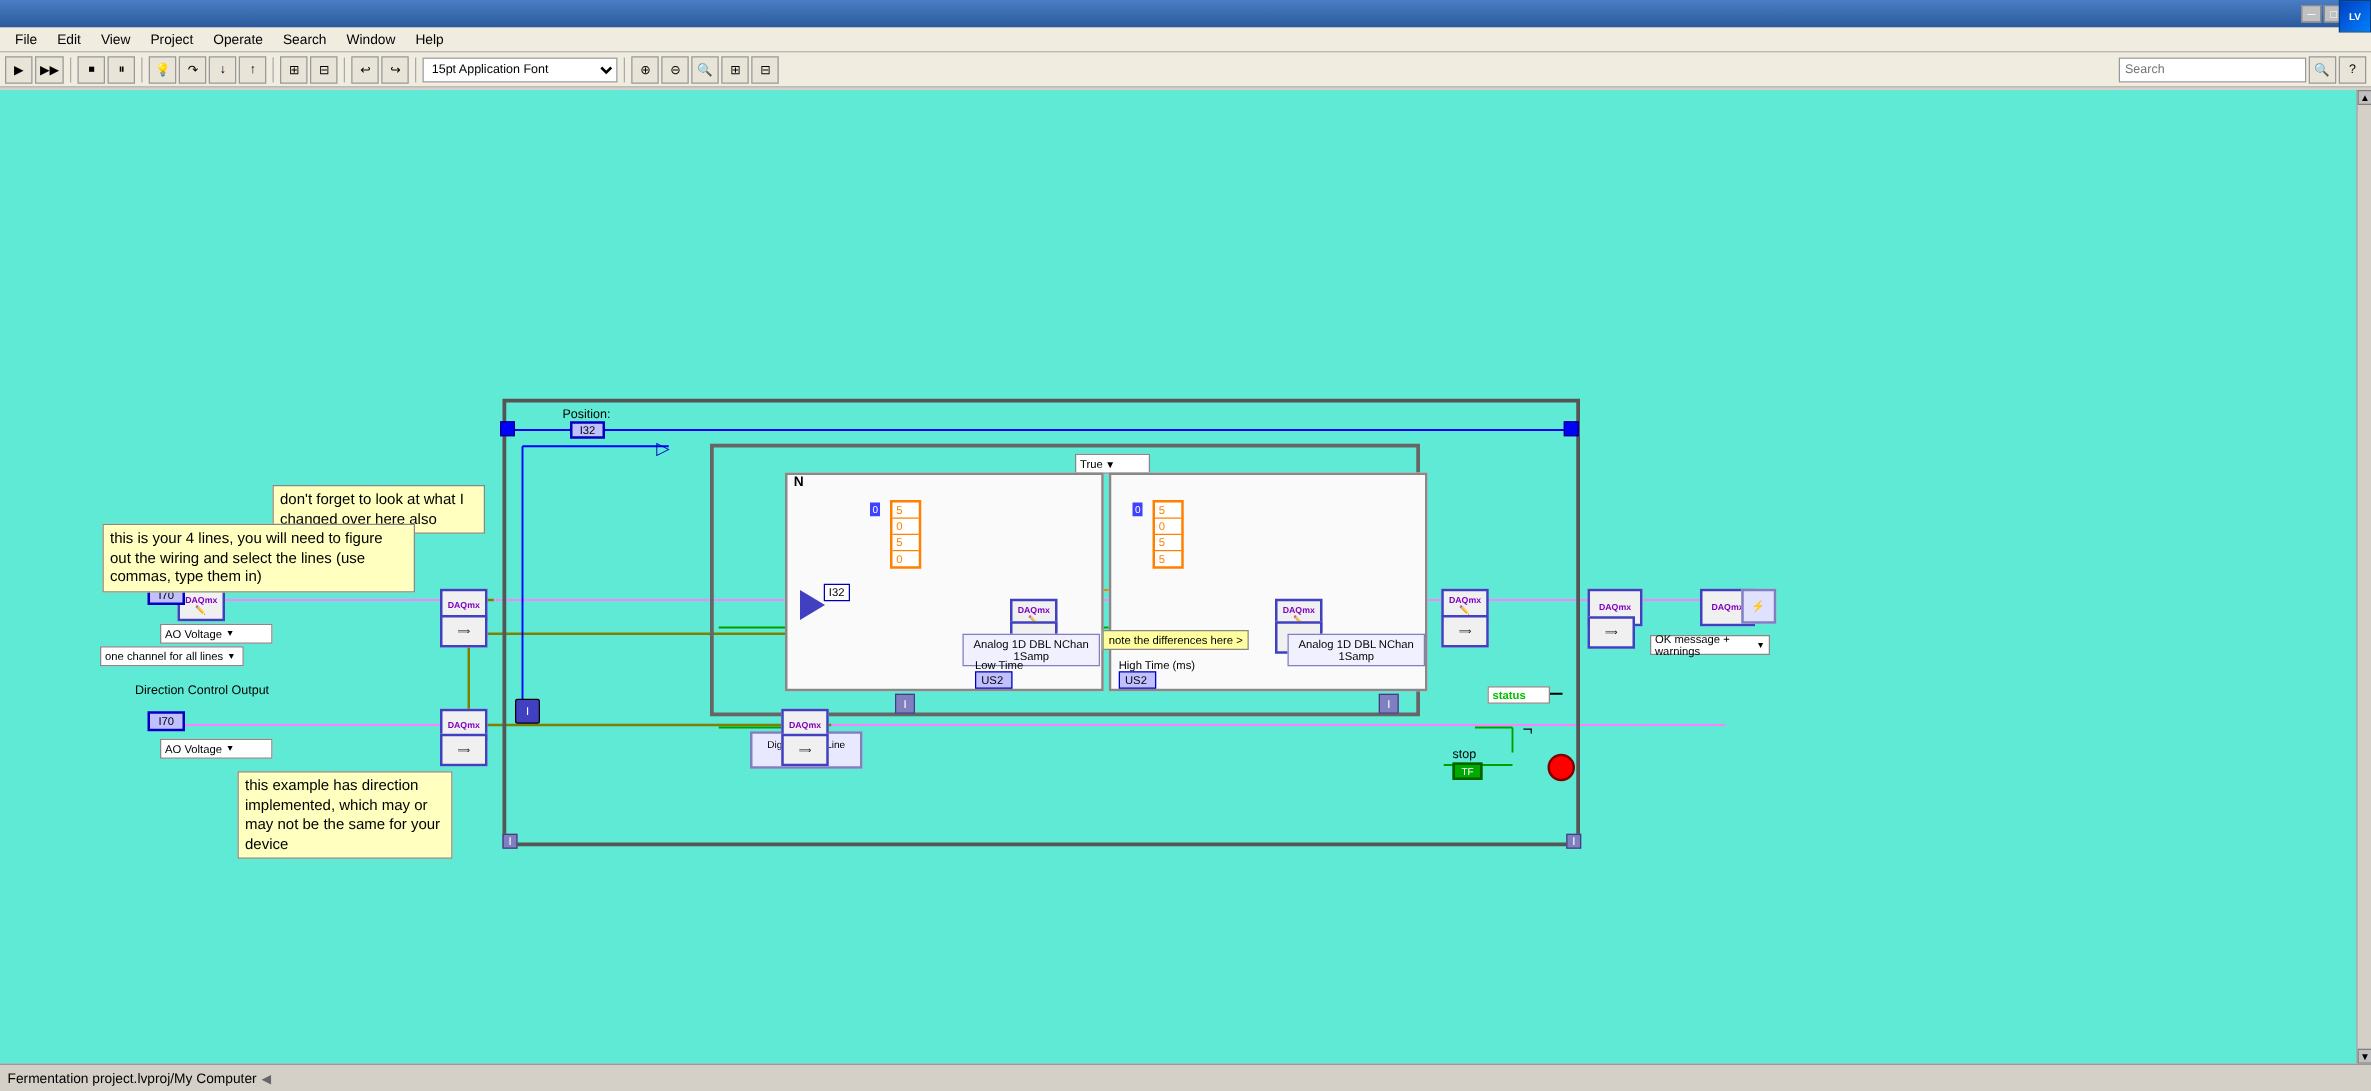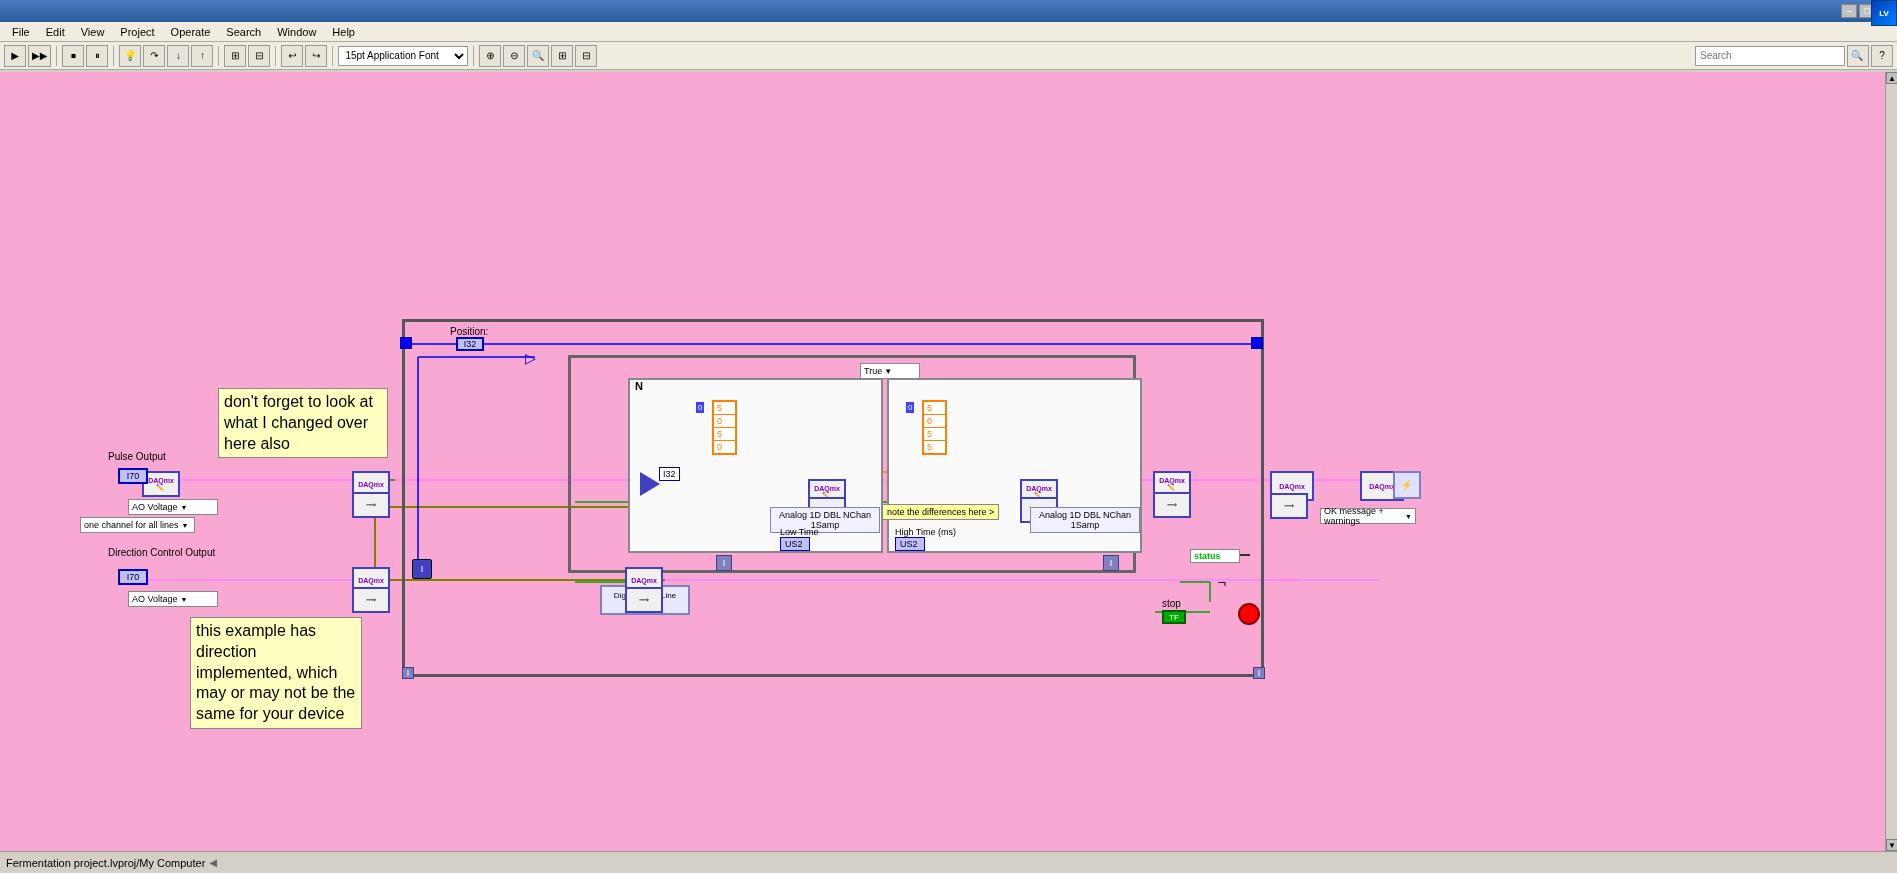--- a/index.html
+++ b/index.html
@@ -89,35 +89,35 @@
       height: 20px;
       background: #aaa;
       margin: 0 3px;
     }
     .tb-font-select {
       height: 20px;
       font-size: 10px;
       background: white;
       border: 1px solid #999;
       padding: 0 2px;
-      width: 130px;
+      width: 156px;
     }
     #search-box {
       margin-left: auto;
       height: 20px;
       width: 150px;
       border: 1px solid #999;
       background: white;
       padding: 0 4px;
       font-size: 10px;
     }
 
     
     #canvas-area {
-      background: #f9a8d4;
+      background: #5eead4;
       position: absolute;
       top: 72px;
       left: 0;
       right: 12px;
       bottom: 22px;
       overflow: hidden;
     }
 
     
     #v-scrollbar {
@@ -168,21 +168,21 @@
       position: absolute;
       top: 0; left: 0; right: 0; bottom: 0;
     }
 
     
     .anno-box {
       position: absolute;
       background: #ffffc0;
       border: 1px solid #888;
       padding: 3px 5px;
-      font-size: 16px;
+      font-size: 12px;
       line-height: 1.3;
     }
 
     
     .daqmx-block {
       position: absolute;
       background: #f0f0f0;
       border: 2px solid #4040c0;
       width: 38px;
       height: 26px;
@@ -611,20 +611,23 @@
     <div class="bool-indicator" style="left:1162px; top:538px;">TF</div>
 
     <div class="stop-btn" style="left:1238px; top:531px;"></div>
 
     <div style="position:absolute; left:1218px; top:503px; color:#000; font-size:14px;">¬</div>
 
     <div class="anno-box" style="left:218px; top:316px; width:170px;">
       <span>don't forget to look at what I changed over here also</span>
     </div>
 
+    <div class="anno-box" style="left:82px; top:347px; width:250px;">
+      <span>this is your 4 lines, you will need to figure out the wiring and select the lines (use commas, type them in)</span>
+    </div>
 
     <div class="anno-box" style="left:190px; top:545px; width:172px;">
       <span>this example has direction implemented, which may or may not be the same for your device</span>
     </div>
 
     <div style="position:absolute; left:400px; top:265px; width:12px; height:12px; background:#0000ff; border:1px solid #000080;"></div>
     <div style="position:absolute; left:1251px; top:265px; width:12px; height:12px; background:#0000ff; border:1px solid #000080;"></div>
 
     <div style="position:absolute; left:402px; top:595px; width:12px; height:12px; background:#8080c0; border:1px solid #404080; display:flex;align-items:center;justify-content:center;font-size:9px;color:white;">I</div>
 

